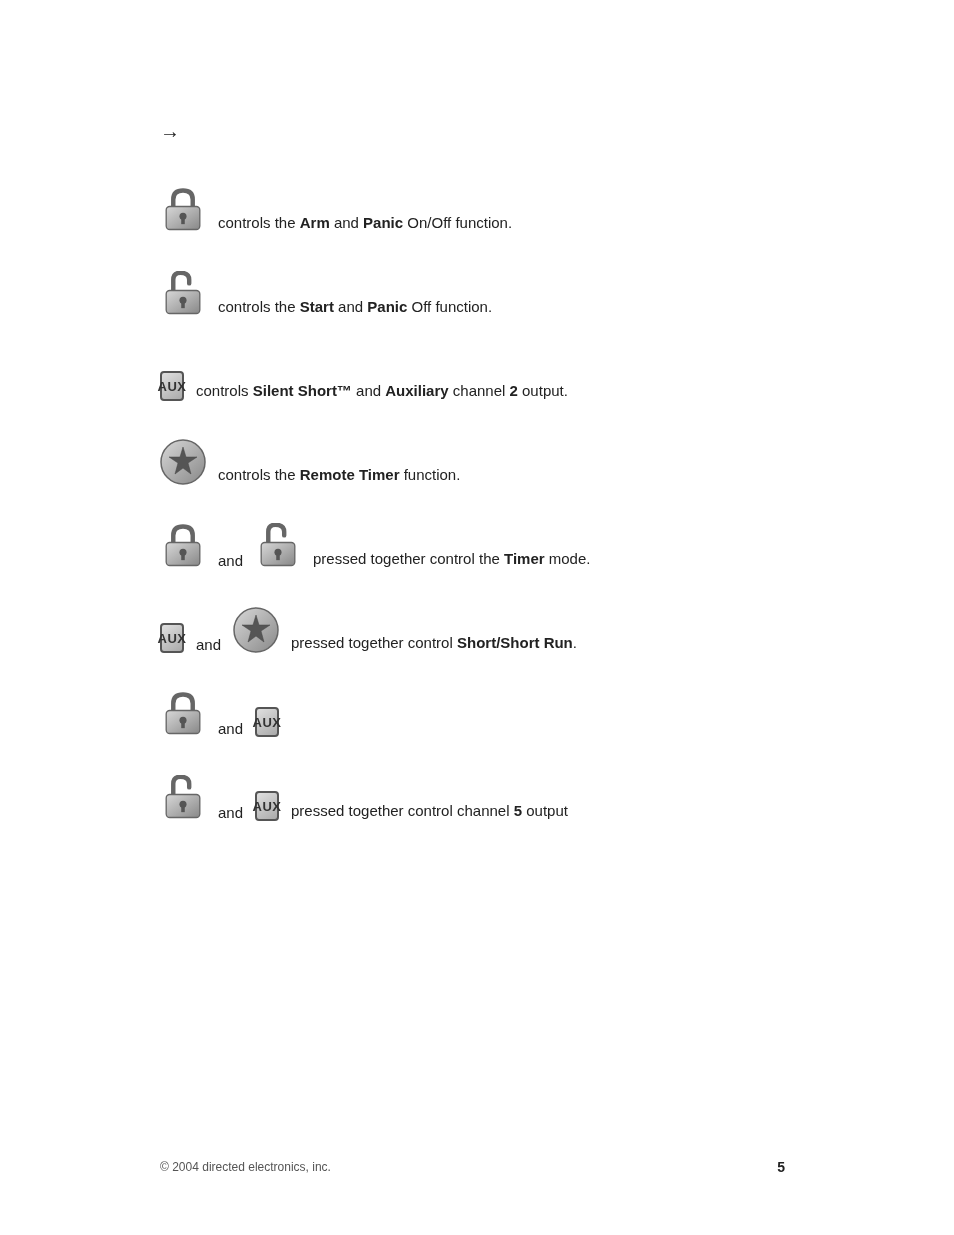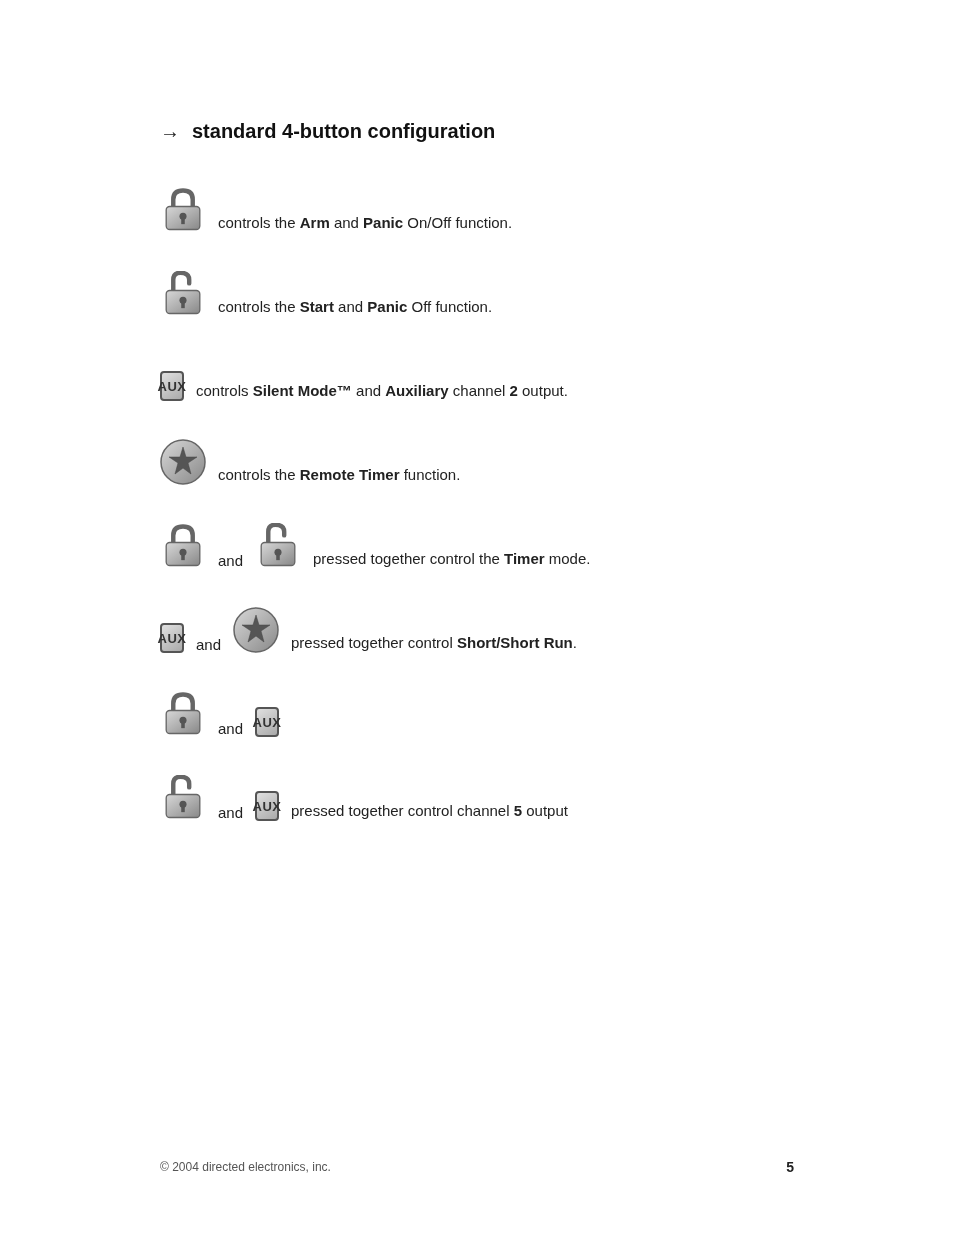--- a/index.html
+++ b/index.html
@@ -92,21 +92,21 @@
     .and-text {
       font-size: 15px;
       color: #222;
       flex-shrink: 0;
     }
 
     .footer {
       position: absolute;
       bottom: 60px;
       left: 0;
-      right: 0;
+      right: 9px;
       display: flex;
       justify-content: space-between;
       align-items: center;
       padding: 0 160px;
       font-size: 12px;
       color: #555;
     }
 
     .page-number {
       font-size: 14px;
@@ -114,21 +114,20 @@
       color: #222;
     }
   </style>
 </head>
 <body>
 
 <div class="page-content">
 
   <div class="section-header">
     <span class="arrow-icon">→</span>
-    <span class="section-title">standard 4-button configuration</span>
   </div>
 
   <div class="item-row">
     <svg class="icon-lock-closed" viewBox="0 0 46 52" xmlns="http://www.w3.org/2000/svg">
       <defs>
         <linearGradient id="lg1" x1="0%" y1="0%" x2="100%" y2="100%">
           <stop offset="0%" style="stop-color:#d8d8d8"></stop>
           <stop offset="100%" style="stop-color:#888"></stop>
         </linearGradient>
         <linearGradient id="lg2" x1="0%" y1="0%" x2="100%" y2="100%">
@@ -161,21 +160,21 @@
       <rect x="4" y="22" width="38" height="26" rx="4" ry="4" fill="url(#lgo1)" stroke="#666" stroke-width="1.5"></rect>
 
       <circle cx="23" cy="33" r="4" fill="#555"></circle>
       <rect x="21" y="35" width="4" height="7" fill="#555"></rect>
     </svg>
     <span class="item-text">controls the <b>Start</b> and <b>Panic</b> Off function.</span>
   </div>
 
   <div class="item-row">
     <div class="icon-aux">AUX</div>
-    <span class="item-text">controls <b>Silent Mode™</b> and <b>Auxiliary</b> channel <b>2</b> output.</span>
+    <span class="item-text">controls <b>Silent Short™</b> and <b>Auxiliary</b> channel <b>2</b> output.</span>
   </div>
 
   <div class="item-row">
     <svg class="icon-star" viewBox="0 0 46 46" xmlns="http://www.w3.org/2000/svg">
       <defs>
         <linearGradient id="starg" x1="0%" y1="0%" x2="100%" y2="100%">
           <stop offset="0%" style="stop-color:#d8d8d8"></stop>
           <stop offset="100%" style="stop-color:#888"></stop>
         </linearGradient>
       </defs>

